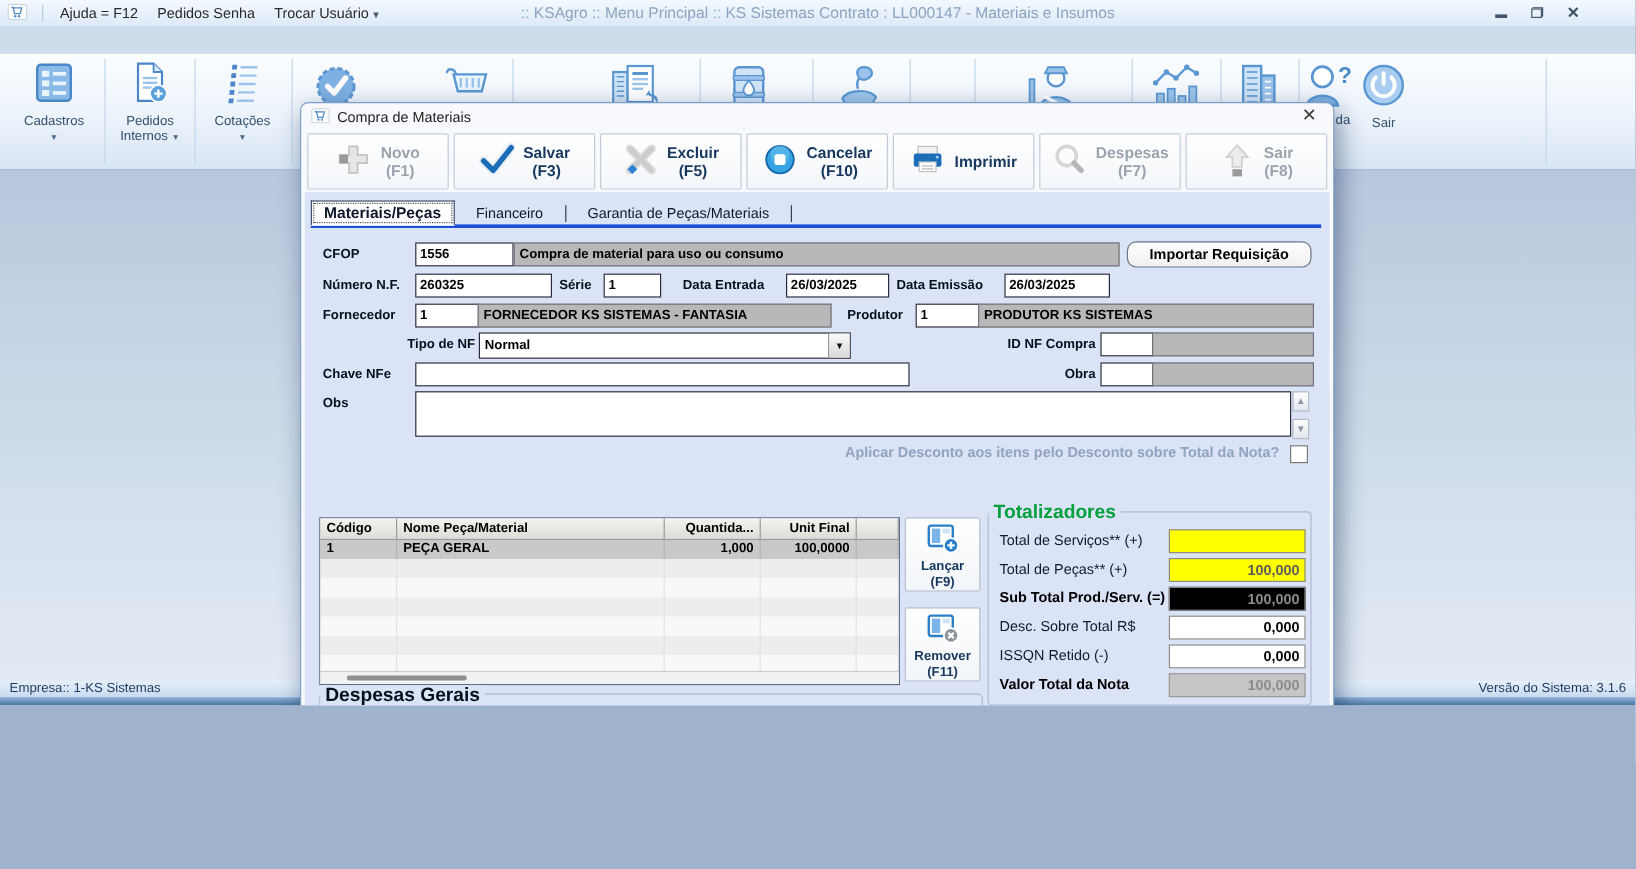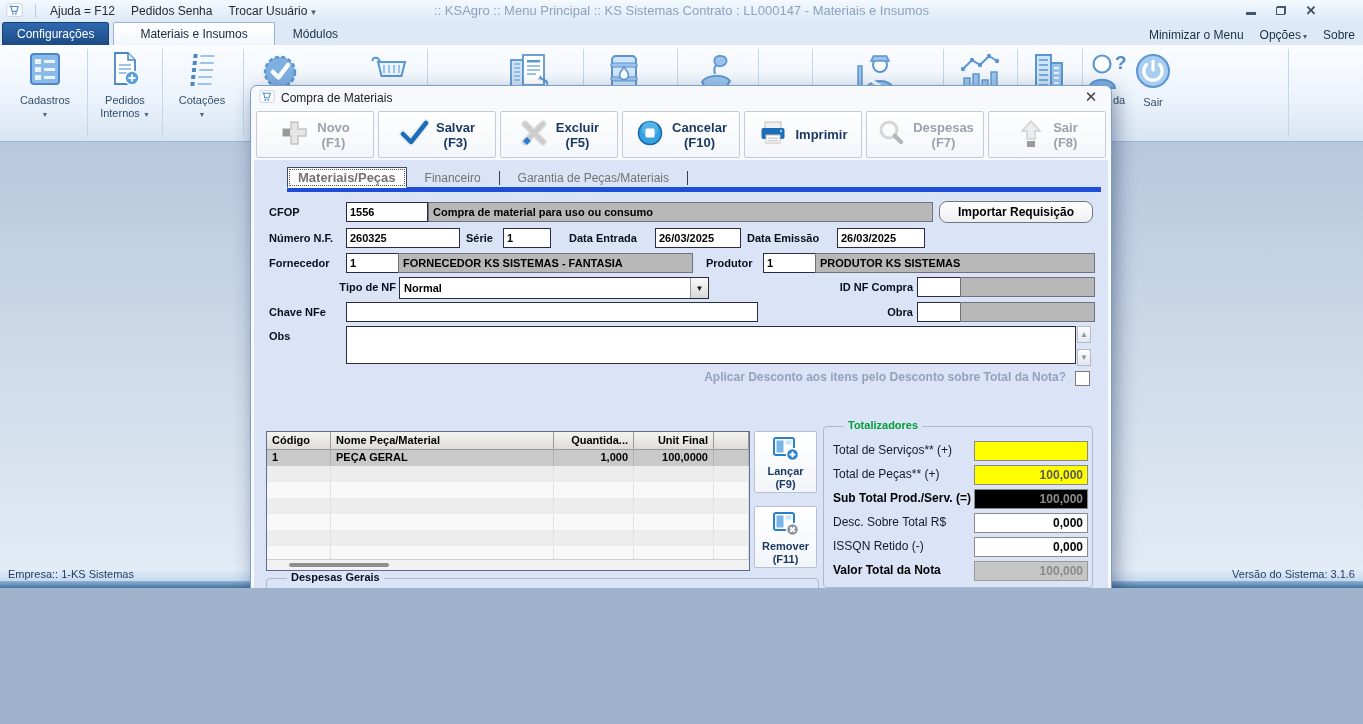--- a/index.html
+++ b/index.html
@@ -67,22 +67,22 @@
              text-align:center;line-height:16px;}
   .dlg-toolbar{position:absolute;top:25px;left:5px;right:5px;height:47px;display:flex;gap:4px;}
   .tb-btn{flex:1;background:linear-gradient(#ffffff,#f3f6fa);border:1px solid #c3ccd8;border-radius:2px;
           display:flex;align-items:center;justify-content:center;gap:7px;
           font-size:13px;font-weight:bold;color:#17375e;}
   .tb-btn.disabled{color:#9aa2ad;}
   .tb-txt{text-align:center;line-height:15px;}
   .dlg-content{position:absolute;top:74px;left:3px;right:3px;bottom:3px;background:#dbe3f6;border-radius:0 0 5px 5px;}
 
   
-  .dtabs{position:absolute;top:82px;left:8px;right:10px;height:19px;font-size:12px;color:#737373;
-         border-bottom:5px solid #1d4ed8;display:flex;align-items:flex-end;margin-left:28px;}
+  .dtabs{position:absolute;top:82px;left:8px;right:10px;height:19px;font-size:12px;color:#0f172a;
+         border-bottom:3px solid #1d4ed8;display:flex;align-items:flex-end;}
   .dtab-active{background:#fff;border:1px solid #3c4a68;border-bottom:1px solid #fff;margin-bottom:-1px;
                padding:2px 10px;font-weight:bold;font-size:13px;outline:1px dotted #555;outline-offset:-3px;}
   .dtab{padding:2px 18px;}
   .dtab-sep{width:1px;height:14px;background:#30405c;margin-bottom:2px;}
 
   
   .lbl{position:absolute;font-size:11px;font-weight:bold;color:#06101c;line-height:20px;white-space:nowrap;}
   .inp{position:absolute;height:18px;background:#fff;border:1px solid #2b2b40;
        font-family:"Liberation Sans",sans-serif;font-size:11px;font-weight:bold;color:#000;padding:0 3px;box-sizing:content-box;}
   .ro{position:absolute;height:18px;line-height:18px;background:#b8b8b8;border:1px solid #71717c;
@@ -114,22 +114,22 @@
   .g-hs{position:absolute;left:0;right:0;bottom:0;height:10px;background:#f1f1f1;border-top:1px solid #cfcfcf;}
   .g-hs .thumb{position:absolute;left:22px;top:3px;width:100px;height:4px;background:#8f8f8f;border-radius:2px;}
 
   
   .side-btn{position:absolute;left:503px;width:63px;height:62px;background:linear-gradient(#fff,#f2f5f9);
             border:1px solid #b9c1cd;border-radius:2px;text-align:center;
             font-size:11px;font-weight:bold;color:#17375e;line-height:13px;padding-top:4px;box-sizing:border-box;}
 
   
   .group{position:absolute;border:1px solid #aeb9cf;border-radius:4px;}
-  .group-title{position:absolute;top:-8px;left:20px;background:#dbe3f6;padding:0 4px;
-               font-size:11px;font-weight:bold;}
+  .group-title{position:absolute;top:-8px;left:0;background:#dbe3f6;padding:0 4px;
+               font-size:16px;font-weight:bold;}
   .tot-row{position:absolute;left:0;right:0;height:18px;}
   .tot-lbl{position:absolute;left:9px;font-size:12px;color:#101c30;line-height:19px;white-space:nowrap;}
   .tot-lbl.bold{font-weight:bold;color:#000;}
   .tot-field{position:absolute;left:150px;width:108px;height:18px;line-height:18px;border:1px solid #8a8a8a;
              font-size:12px;font-weight:bold;text-align:right;padding-right:4px;}
   .tf-yellow{background:#ffff00;color:#5a5a5a;}
   .tf-black{background:#000;color:#8d8d8d;}
   .tf-white{background:#fff;color:#000;}
   .tf-gray{background:#c6c6c6;color:#8b8b8b;border-color:#9a9a9a;}
 </style>
@@ -156,30 +156,20 @@
   <div class="win-controls">
     <span class="wc">
         <span class="wc-min"></span>
       </span>
     <span class="wc">
         <span class="wc-rest"></span>
       </span>
     <span class="wc wc-close">✕</span>
   </div>
 
-  <div class="tabstrip">
-    <div class="tab-config">Configurações</div>
-    <div class="tab-active">Materiais e Insumos</div>
-    <div class="tab-plain">Módulos</div>
-    <div class="strip-right">
-      <span>Minimizar o Menu</span>
-      <span><span>Opções</span><span class="dd-arrow">▾</span></span>
-      <span>Sobre</span>
-    </div>
-  </div>
 
   <div class="ribbon">
     <div class="rdiv" style="left:87px"></div>
       <div class="rdiv" style="left:162px"></div>
     <div class="rdiv" style="left:243px"></div>
       <div class="rdiv" style="left:427px"></div>
     <div class="rdiv" style="left:583px"></div>
       <div class="rdiv" style="left:677px"></div>
     <div class="rdiv" style="left:758px"></div>
       <div class="rdiv" style="left:812px"></div>

